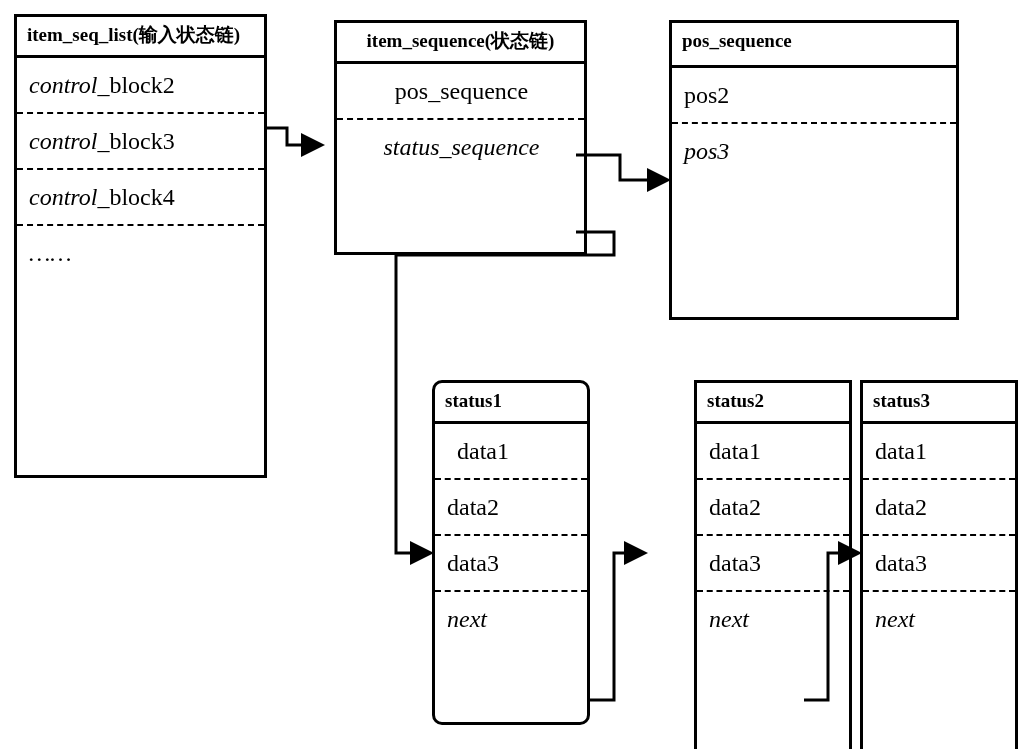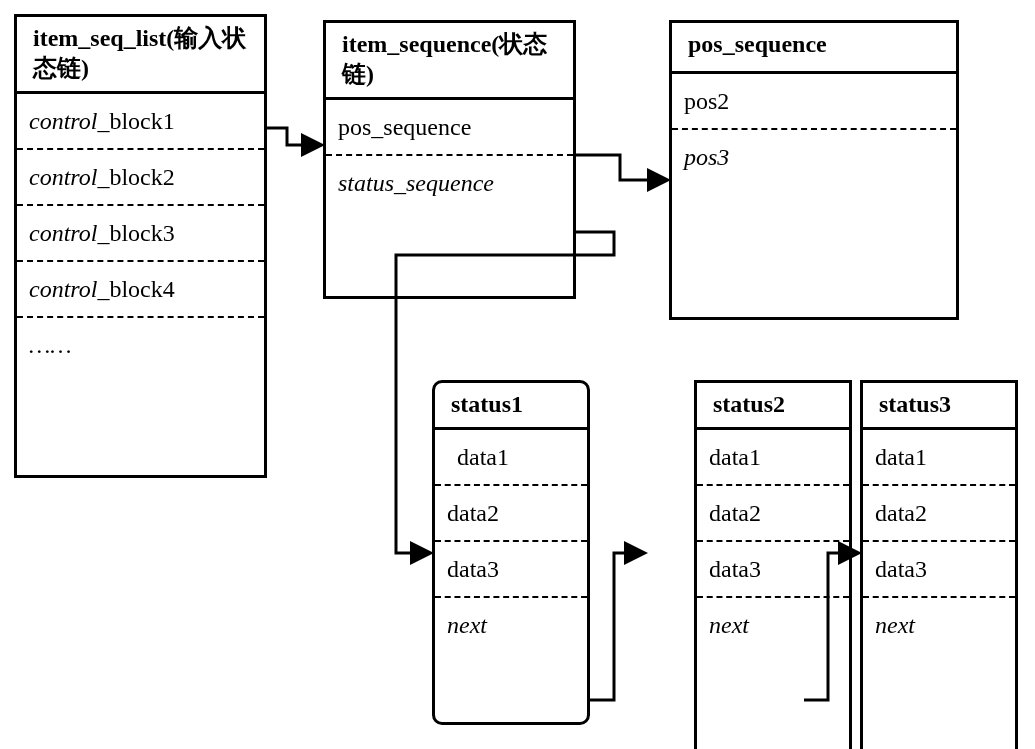--- a/index.html
+++ b/index.html
@@ -15,23 +15,23 @@
     height: 749px;
   }
   .box {
     position: absolute;
     border: 3px solid #000;
     background: #fff;
     box-sizing: border-box;
   }
   .box-header {
     font-weight: 700;
-    font-size: 24px;
+    font-size: 19px;
     line-height: 1.25;
-    padding: 6px 10px 8px 16px;
+    padding: 6px 10px 8px 10px;
     border-bottom: 3px solid #000;
   }
   .box-body {
     padding: 0;
   }
   .row {
     font-size: 24px;
     line-height: 1.25;
     padding: 12px 10px 12px 12px;
     border-bottom: 2px dashed #000;
@@ -53,38 +53,35 @@
 </style>
 </head>
 <body>
 
 <div id="stage">
 
   <div class="box" id="box-item-seq-list" style="left:14px; top:14px; width:253px; height:464px;">
     <div class="box-header">item_seq_list(输入状态链)</div>
     <div class="box-body">
       <div class="row">
-        <span class="prefix">control</span><span>_block1</span>
-      </div>
-      <div class="row">
         <span class="prefix">control</span><span>_block2</span>
       </div>
       <div class="row">
         <span class="prefix">control</span><span>_block3</span>
       </div>
       <div class="row">
         <span class="prefix">control</span><span>_block4</span>
       </div>
       <div class="row">
         <span class="prefix"></span><span>……</span>
       </div>
     </div>
   </div>
 
-  <div class="box" id="box-item-sequence" style="left:323px; top:20px; width:253px; height:279px;">
+  <div class="box" id="box-item-sequence" style="left:334px; top:20px; width:253px; height:235px;text-align:center;">
     <div class="box-header">item_sequence(状态链)</div>
     <div class="box-body">
       <div class="row">
         <span>pos_sequence</span>
       </div>
       <div class="row">
         <span>status_sequence</span>
       </div>
     </div>
   </div>

